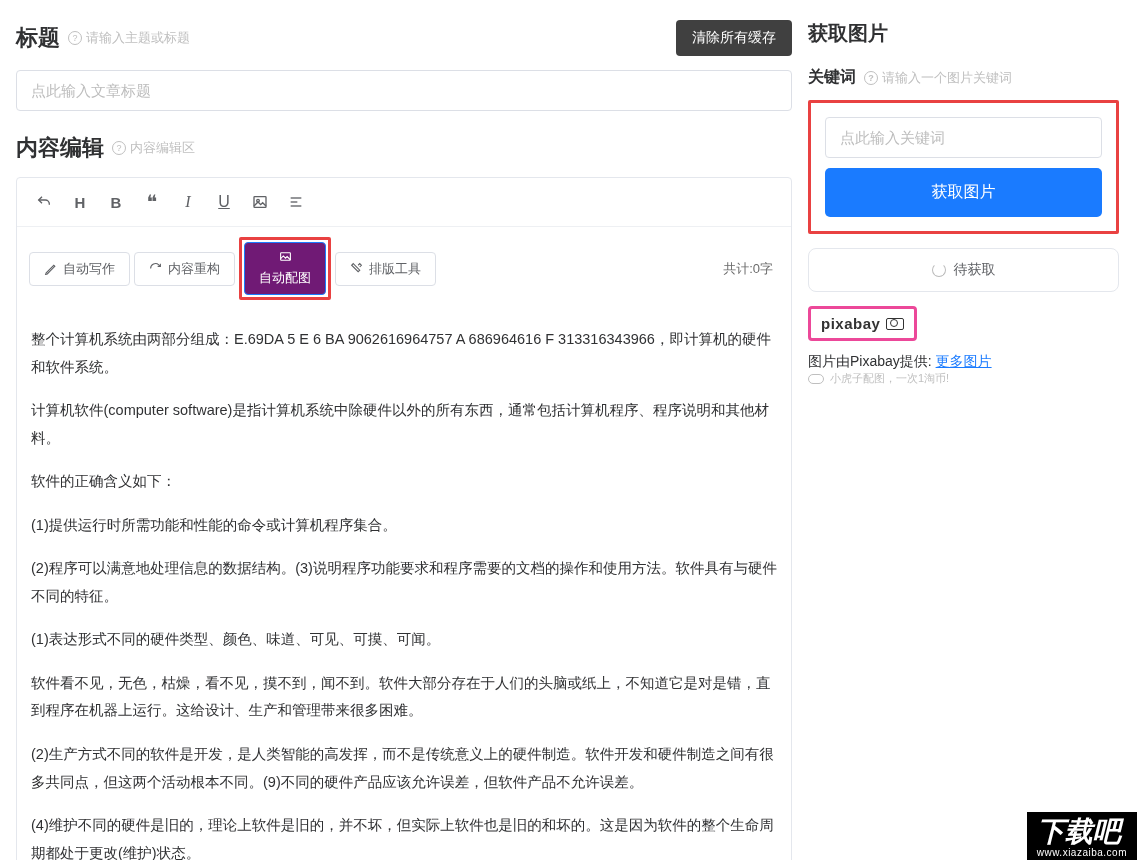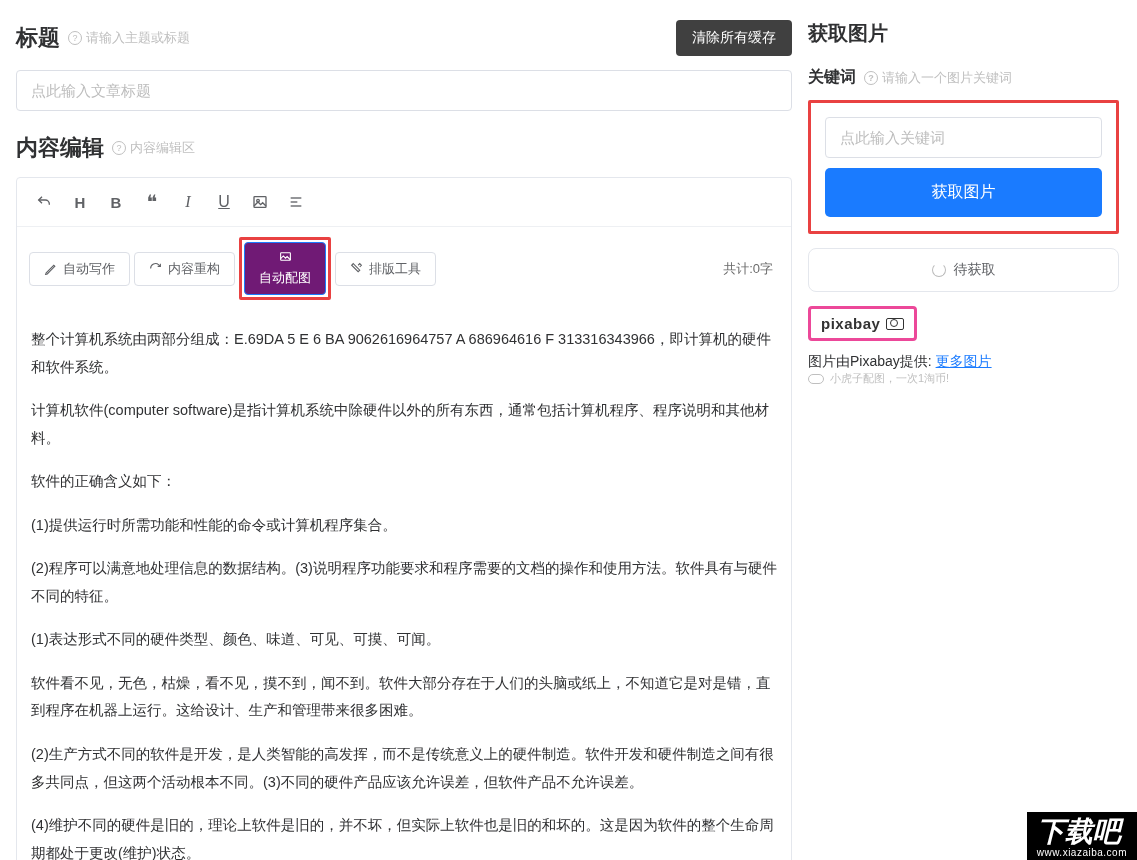--- a/index.html
+++ b/index.html
@@ -388,21 +388,21 @@
     </div>
 
     <div class="editor-body" id="editor-body">
         <p>整个计算机系统由两部分组成：E.69DA 5 E 6 BA 9062616964757 A 686964616 F 313316343966，即计算机的硬件和软件系统。</p>
         <p>计算机软件(computer software)是指计算机系统中除硬件以外的所有东西，通常包括计算机程序、程序说明和其他材料。</p>
         <p>软件的正确含义如下：</p>
         <p>(1)提供运行时所需功能和性能的命令或计算机程序集合。</p>
         <p>(2)程序可以满意地处理信息的数据结构。(3)说明程序功能要求和程序需要的文档的操作和使用方法。软件具有与硬件不同的特征。</p>
         <p>(1)表达形式不同的硬件类型、颜色、味道、可见、可摸、可闻。</p>
         <p>软件看不见，无色，枯燥，看不见，摸不到，闻不到。软件大部分存在于人们的头脑或纸上，不知道它是对是错，直到程序在机器上运行。这给设计、生产和管理带来很多困难。</p>
-        <p>(2)生产方式不同的软件是开发，是人类智能的高发挥，而不是传统意义上的硬件制造。软件开发和硬件制造之间有很多共同点，但这两个活动根本不同。(3)不同的硬件产品应该允许误差，但软件产品不允许误差。</p>
+        <p>(2)生产方式不同的软件是开发，是人类智能的高发挥，而不是传统意义上的硬件制造。软件开发和硬件制造之间有很多共同点，但这两个活动根本不同。(9)不同的硬件产品应该允许误差，但软件产品不允许误差。</p>
         <p>(4)维护不同的硬件是旧的，理论上软件是旧的，并不坏，但实际上软件也是旧的和坏的。这是因为软件的整个生命周期都处于更改(维护)状态。</p>
       </div>
   </div>
 </div>
 
 <div class="side-col side-wrap">
   <div class="side-title">获取图片</div>
 
   <div class="side-sub">
     <span>关键词</span>

